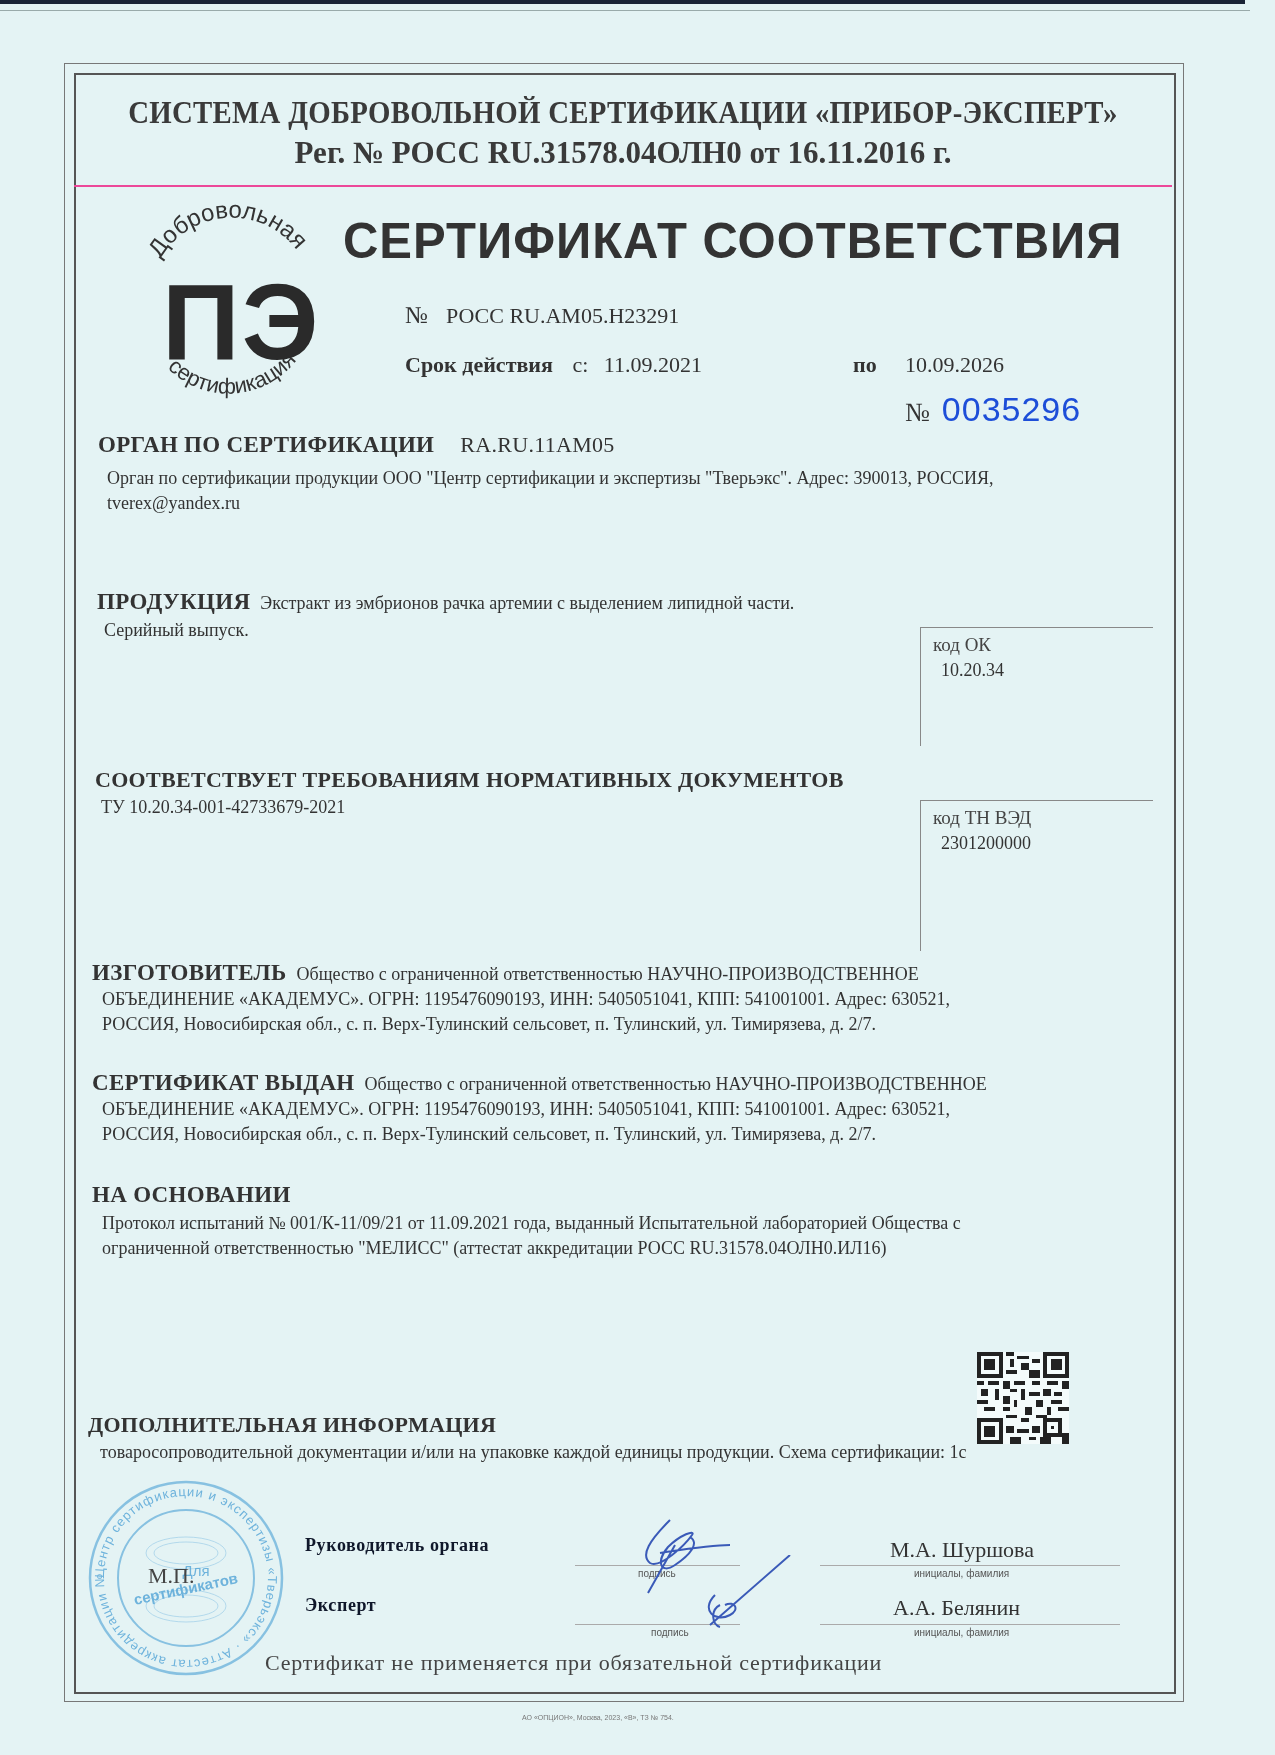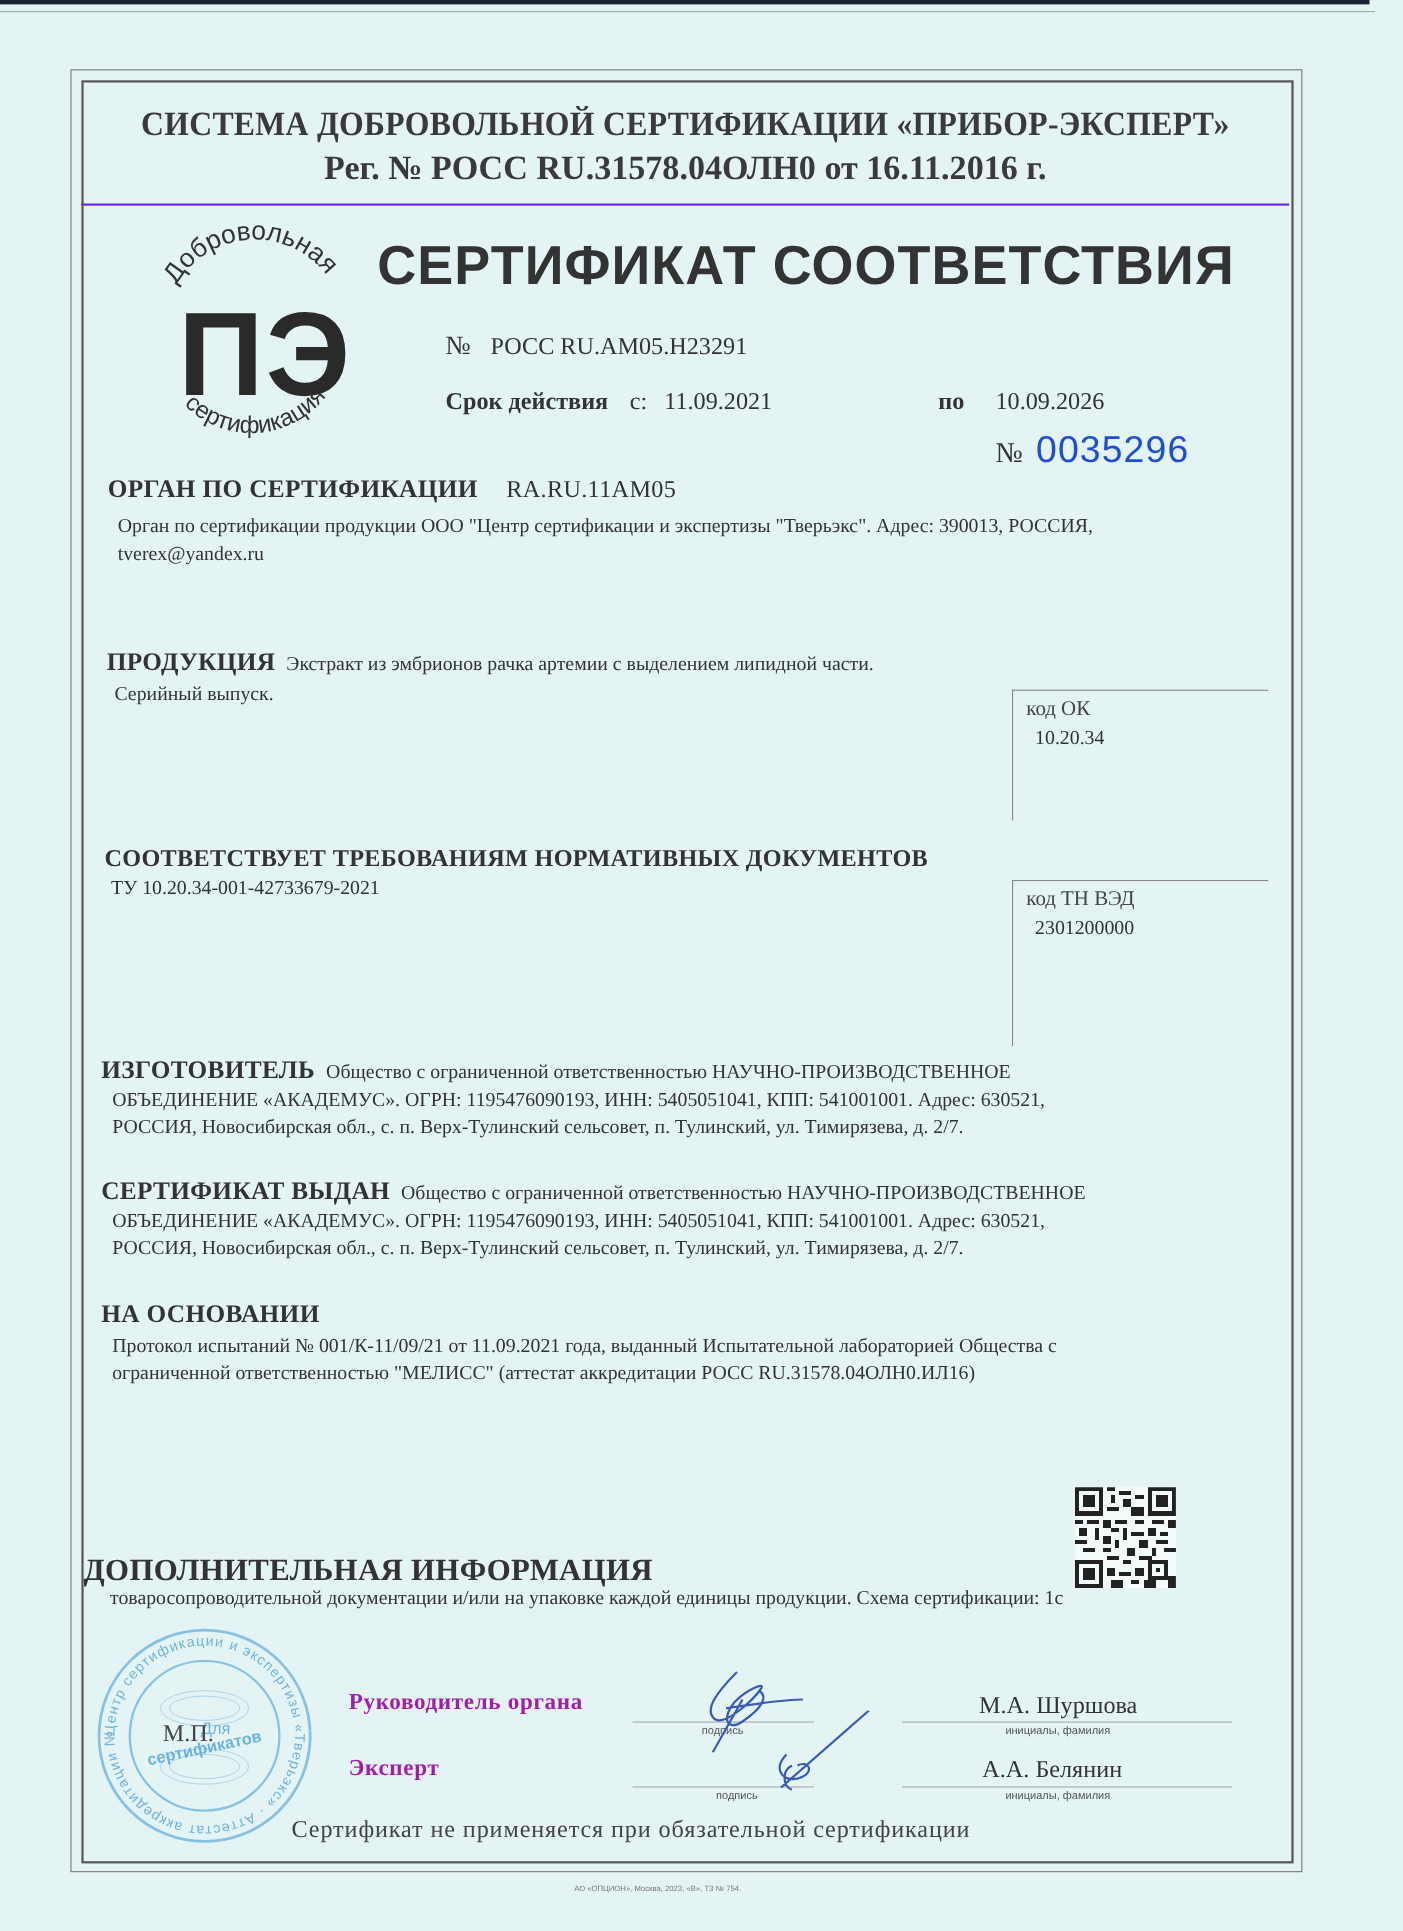--- a/index.html
+++ b/index.html
@@ -14,21 +14,21 @@
   .outer-frame {
     position: absolute; left: 64px; top: 63px; width: 1118px; height: 1637px;
     border: 1.5px solid #777;
   }
   .inner-frame {
     position: absolute; left: 74px; top: 73px; width: 1098px; height: 1617px;
     border: 2px solid #555;
   }
   .header-box {
     position: absolute; left: 74px; top: 73px; width: 1098px; height: 112px;
-    border-bottom: 2px solid #6d28d9;
+    border-bottom: 2px solid #ec4899;
   }
   .hdr-line1 {
     position: absolute; left: 0; top: 22px; width: 100%; text-align: center;
     font-size: 31px; font-weight: bold; letter-spacing: 0.3px; color: #3a3a3a;
     transform: scaleX(0.93); transform-origin: center;
   }
   .hdr-line2 {
     position: absolute; left: 0; top: 62px; width: 100%; text-align: center;
     font-size: 31px; font-weight: bold; color: #3a3a3a;
   }
@@ -62,21 +62,21 @@
   .section-title .val { font-weight: normal; margin-left: 26px; font-size: 22px; }
   .body-text { position: absolute; font-size: 18px; line-height: 25px; color: #333; }
   .inline-text { font-weight: normal; font-size: 18px; margin-left: 10px; letter-spacing: 0; }
   .code-box {
     position: absolute; left: 920px; width: 232px; height: 118px;
     border-left: 1.5px solid #888; border-top: 1.5px solid #888;
   }
   .code-box .k { position: absolute; left: 12px; top: 6px; font-size: 19px; color: #444; }
   .code-box .v { position: absolute; left: 20px; top: 32px; font-size: 18px; color: #333; }
   .qr { position: absolute; left: 977px; top: 1352px; width: 92px; height: 92px; }
-  .sign-row { position: absolute; font-weight: bold; font-size: 21px; color: #a21caf; letter-spacing: 0.6px; margin-left: 12px; }
+  .sign-row { position: absolute; font-weight: bold; font-size: 18px; color: #0f172a; letter-spacing: 0.6px; }
   .sig-line { position: absolute; height: 1px; background: #aaa; }
   .small-cap {
     position: absolute; font-family: "Liberation Sans", sans-serif; font-size: 10px; color: #555;
   }
   .person { position: absolute; font-size: 22px; color: #333; }
   .mp { position: absolute; left: 148px; top: 1563px; font-size: 22px; color: #444; }
   .footer-note { position: absolute; left: 245px; top: 1650px; font-size: 22px; color: #444; letter-spacing: 0.8px; margin-left: 20px; }
   .printer { position: absolute; left: 522px; top: 1714px; font-family: "Liberation Sans", sans-serif; font-size: 7px; color: #777; }
   .stamp { position: absolute; left: 86px; top: 1478px; width: 200px; height: 200px; }
   .sig { position: absolute; }
@@ -227,21 +227,21 @@
     <rect x="8" y="20" width="2" height="2"></rect>
       <rect x="11" y="21" width="3" height="1"></rect>
       <rect x="15" y="20" width="2" height="2"></rect>
       <rect x="9" y="23" width="3" height="2"></rect>
     <rect x="14" y="23" width="2" height="1"></rect>
       <rect x="23" y="22" width="2" height="3"></rect>
       <rect x="17" y="23" width="3" height="2"></rect>
   </g>
 </svg>
 
-<div class="section-title" style="left:76px; top:1412px; font-size:28px;">ДОПОЛНИТЕЛЬНАЯ ИНФОРМАЦИЯ</div>
+<div class="section-title" style="left:88px; top:1412px; font-size:22px;">ДОПОЛНИТЕЛЬНАЯ ИНФОРМАЦИЯ</div>
 <div class="body-text" style="left:100px; top:1440px; width:1070px;">
   <div>товаросопроводительной документации и/или на упаковке каждой единицы продукции. Схема сертификации: 1с</div>
 </div>
 
 <svg class="stamp" viewBox="0 0 200 200">
   <defs>
     <path id="stampRing" d="M 100 100 m -82 0 a 82 82 0 1 1 164 0 a 82 82 0 1 1 -164 0"></path>
   </defs>
   <circle cx="100" cy="100" r="96" fill="none" stroke="#6fb4dc" stroke-width="2.5" opacity="0.8"></circle>
   <circle cx="100" cy="100" r="68" fill="none" stroke="#6fb4dc" stroke-width="2" opacity="0.8"></circle>

